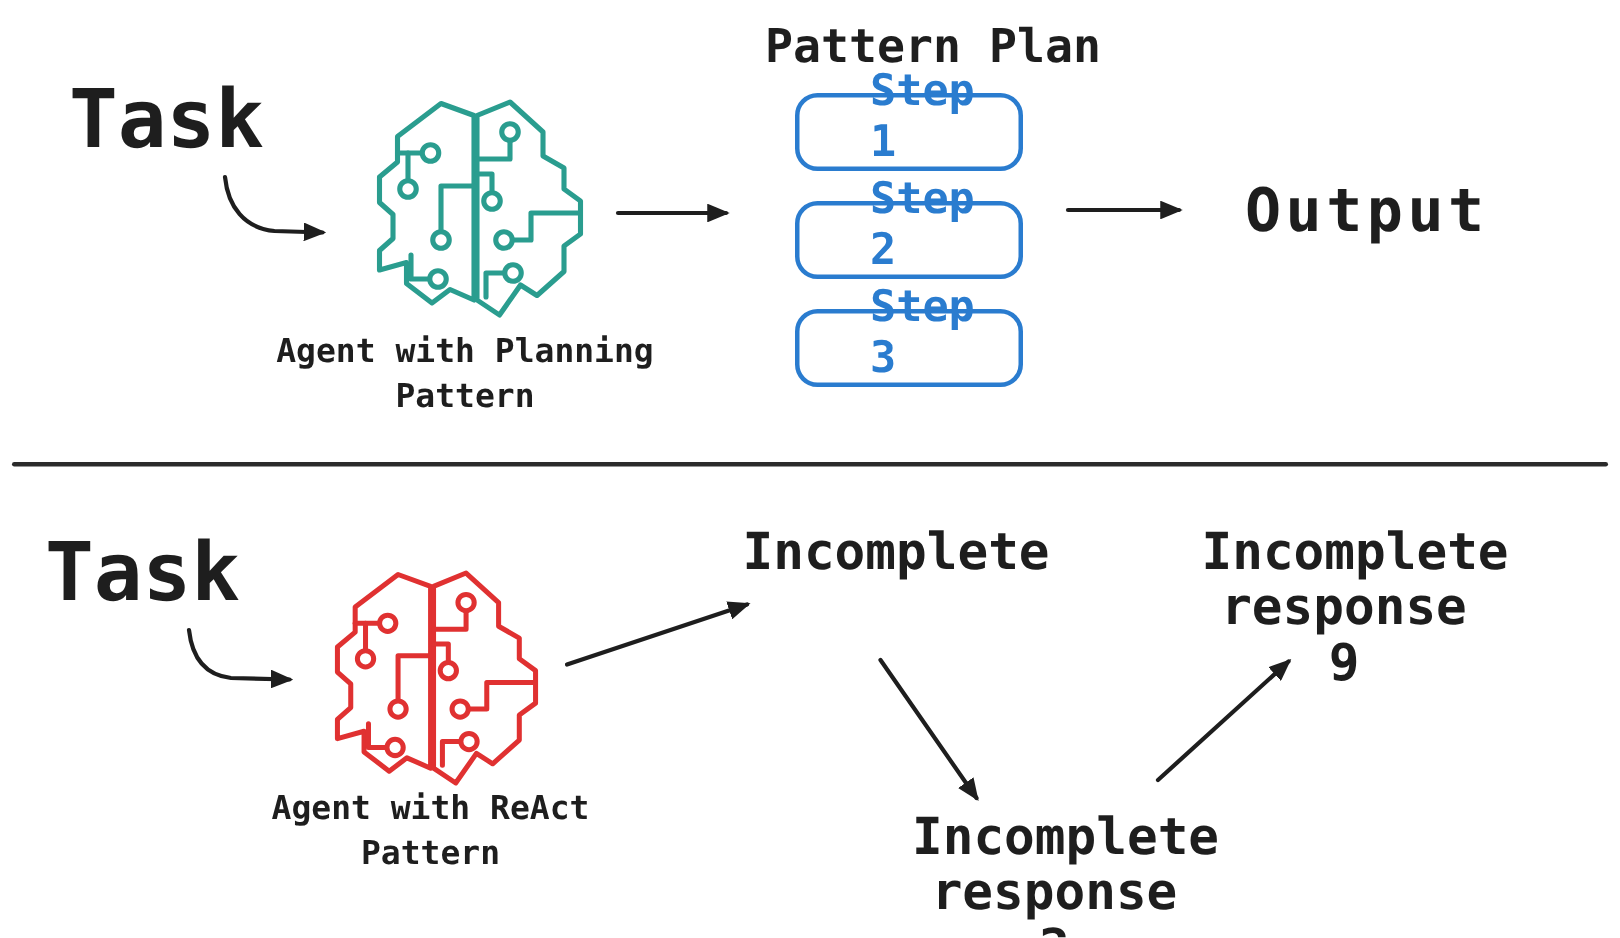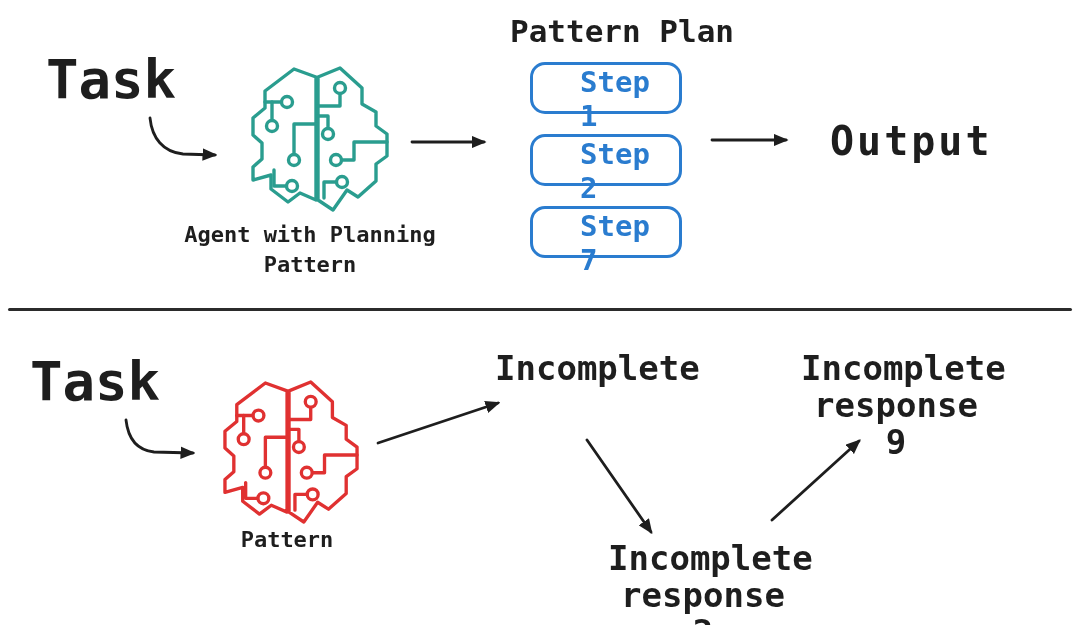--- a/index.html
+++ b/index.html
@@ -8,21 +8,21 @@
     font-family:"DejaVu Sans Mono", monospace;color:#1e1e1e;overflow:hidden;
   }
   .abs{position:absolute;}
   .panel{position:absolute;inset:0;}
   .task{font-size:54px;font-weight:bold;letter-spacing:0px;}
   .caption{font-size:22px;font-weight:bold;text-align:center;line-height:30px;width:300px;}
   .plan-title{font-size:31px;font-weight:bold;}
   .step{
     position:absolute;left:530px;width:152px;height:52px;box-sizing:border-box;
     border:3.5px solid #2a7ccf;border-radius:15px;background:#ffffff;color:#2a7ccf;
-    font-size:29px;font-weight:bold;display:flex;align-items:flex-start;justify-content:center;padding-left:47px;
+    font-size:29px;font-weight:bold;display:flex;align-items:flex-end;justify-content:center;padding-left:47px;
   }
   .output{font-size:40px;font-weight:bold;letter-spacing:3px;}
   .resp{font-size:34px;font-weight:bold;text-align:center;line-height:37px;width:190px;}
   .divider{position:absolute;left:8px;top:308px;width:1064px;height:3px;background:#2b2b2b;border-radius:2px;}
   svg.arrow{position:absolute;overflow:visible;}
   svg.arrow path, svg.arrow line{stroke:#1e1e1e;fill:none;stroke-width:2.8;stroke-linecap:round;}
   svg.brain{position:absolute;}
   .teal{color:#2a9d8f;}
   .red{color:#e03131;}
 </style>
@@ -84,21 +84,21 @@
 
     <div class="abs plan-title" style="left:510px;top:13px">Pattern Plan</div>
 
     <div class="step" style="top:62px">
       <span>Step 1</span>
     </div>
     <div class="step" style="top:134px">
       <span>Step 2</span>
     </div>
     <div class="step" style="top:206px">
-      <span>Step 7</span>
+      <span>Step 3</span>
     </div>
 
     <svg class="arrow" style="left:710px;top:126px" width="90" height="28">
       <line x1="2" y1="14" x2="76" y2="14" marker-end="url(#ah)"></line>
     </svg>
 
     <div class="abs output" style="left:830px;top:118px">Output</div>
   </div>
 
   <div class="divider"></div>
@@ -109,20 +109,21 @@
 
     <svg class="arrow" style="left:121px;top:414px" width="90" height="50">
       <path d="M5 6 C7 24 15 36 33 38 L72 39" marker-end="url(#ah)"></path>
     </svg>
 
     <svg class="brain red" style="left:222px;top:378px" width="138" height="148">
       <use href="#brain-shape"></use>
     </svg>
 
     <div class="abs caption" style="left:137px;top:525px">
+      <div>Agent with ReAct</div>
       <div>Pattern</div>
     </div>
 
     <svg class="arrow" style="left:374px;top:392px" width="140" height="60">
       <line x1="4" y1="51" x2="124" y2="11" marker-end="url(#ah)"></line>
     </svg>
 
     <div class="abs resp" style="left:495px;top:350px">
       <div>Incomplete</div>
     </div>

